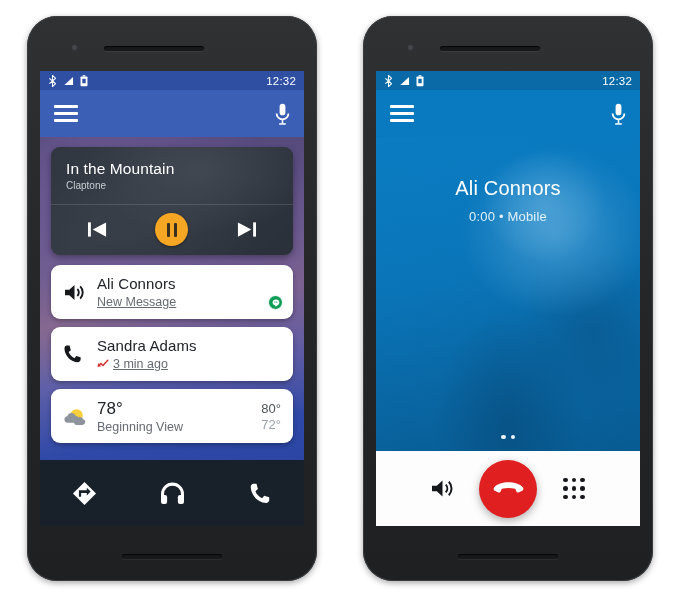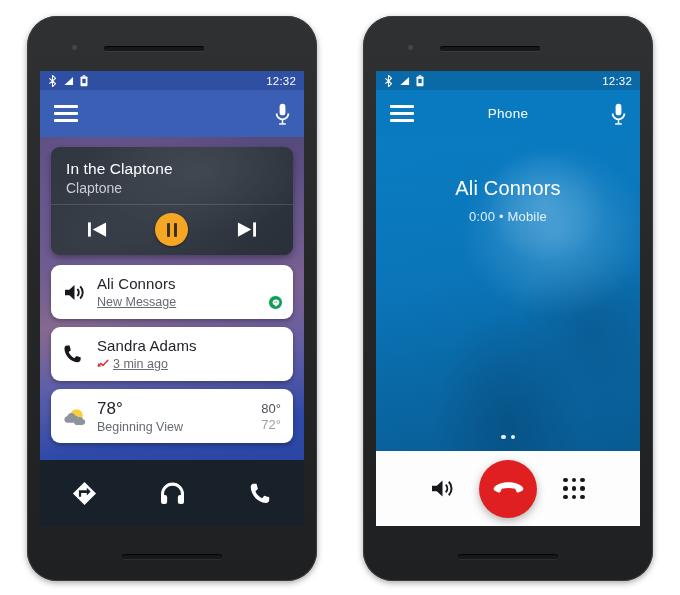--- a/index.html
+++ b/index.html
@@ -90,21 +90,21 @@
   .media-art {
     position:absolute; inset:0;
     background:
       radial-gradient(ellipse at 62% 22%, rgba(140,150,165,.55) 0%, rgba(60,68,80,0) 52%),
       radial-gradient(ellipse at 42% 70%, rgba(110,120,135,.40) 0%, rgba(50,58,70,0) 55%),
       linear-gradient(135deg,#414a56 0%, #4e5763 35%, #3a434e 70%, #313943 100%);
   }
   .media-scrim { position:absolute; inset:0; background:rgba(38,44,52,.62); }
   .media-text { position:absolute; left:15px; top:13px; z-index:2; }
   .media-title { color:#fff; font-size:15.5px; font-weight:400; letter-spacing:.1px; }
-  .media-artist { color:#c9cdd3; font-size:14px; margin-top:2px; }
+  .media-artist { color:#c9cdd3; font-size:10px; margin-top:2px; }
   .media-divider { position:absolute; left:0; right:0; top:57px; height:1px; background:rgba(255,255,255,.13); z-index:2; }
   .media-ctrls {
     position:absolute; left:0; right:0; top:57px; bottom:0; z-index:3;
     display:flex; align-items:center; justify-content:space-around; padding:0 10px;
   }
   .ctrl-btn { width:28px; height:28px; display:flex; align-items:center; justify-content:center; cursor:pointer; }
   .play-btn {
     width:33px; height:33px; border-radius:50%; background:#f5a623;
     display:flex; align-items:center; justify-content:center; cursor:pointer;
     box-shadow:0 1px 3px rgba(0,0,0,.4);
@@ -241,21 +241,21 @@
           <rect x="4.2" y="20.2" width="6.6" height="1.5" fill="#fff"></rect>
         </svg>
       </div>
 
       <div class="l-content">
 
         <div class="media-card">
           <div class="media-art"></div>
           <div class="media-scrim"></div>
           <div class="media-text">
-            <div class="media-title">In the Claptone</div>
+            <div class="media-title">In the Mountain</div>
             <div class="media-artist">Claptone</div>
           </div>
           <div class="media-divider"></div>
           <div class="media-ctrls">
             <span class="ctrl-btn">
               <svg viewBox="0 0 22 20" width="21" height="19">
                 <rect x="1" y="2.5" width="3" height="15" fill="#fff"></rect>
                 <path d="M20 2.5 L20 17.5 L6 10 Z" fill="#fff"></path>
               </svg>
             </span>
@@ -385,21 +385,20 @@
         </span>
         <span class="sb-time">12:32</span>
       </div>
 
       <div class="r-appbar">
         <span class="hamburger">
             <i></i>
             <i></i>
             <i></i>
           </span>
-        <span class="r-title">Phone</span>
         <svg class="mic" viewBox="0 0 15 22">
           <rect x="4.6" y="0.8" width="5.8" height="11.5" rx="2.9" fill="#fff"></rect>
           <path d="M1.6 10.4 a5.9 5.9 0 0 0 11.8 0" fill="none" stroke="#fff" stroke-width="1.8"></path>
           <rect x="6.75" y="16" width="1.5" height="4.4" fill="#fff"></rect>
           <rect x="4.2" y="20.2" width="6.6" height="1.5" fill="#fff"></rect>
         </svg>
       </div>
 
       <div class="r-content">
         <div class="r-photo"></div>

